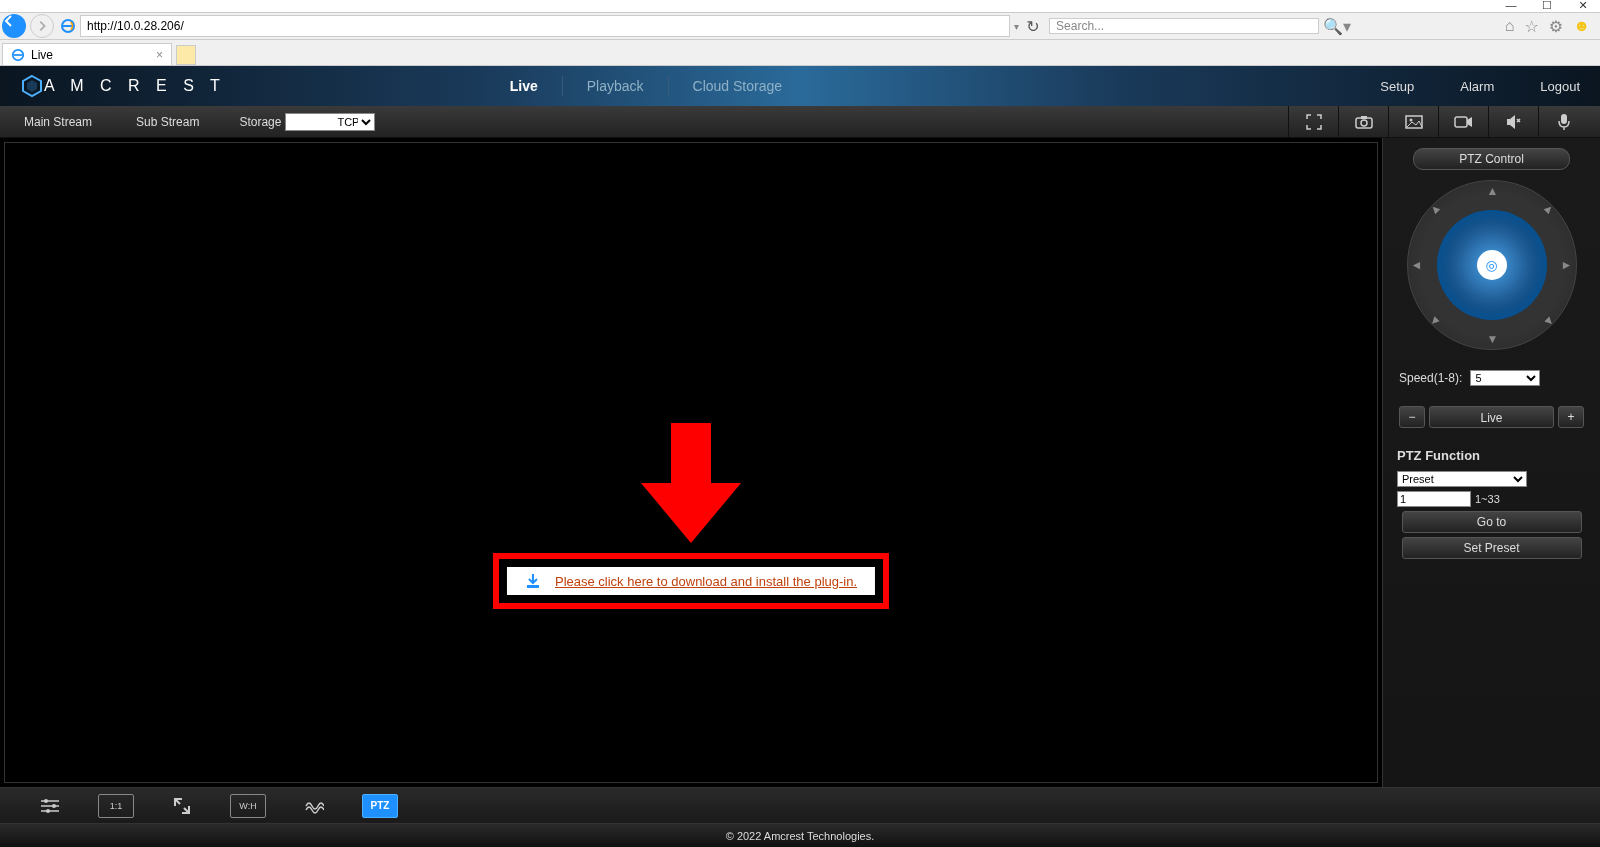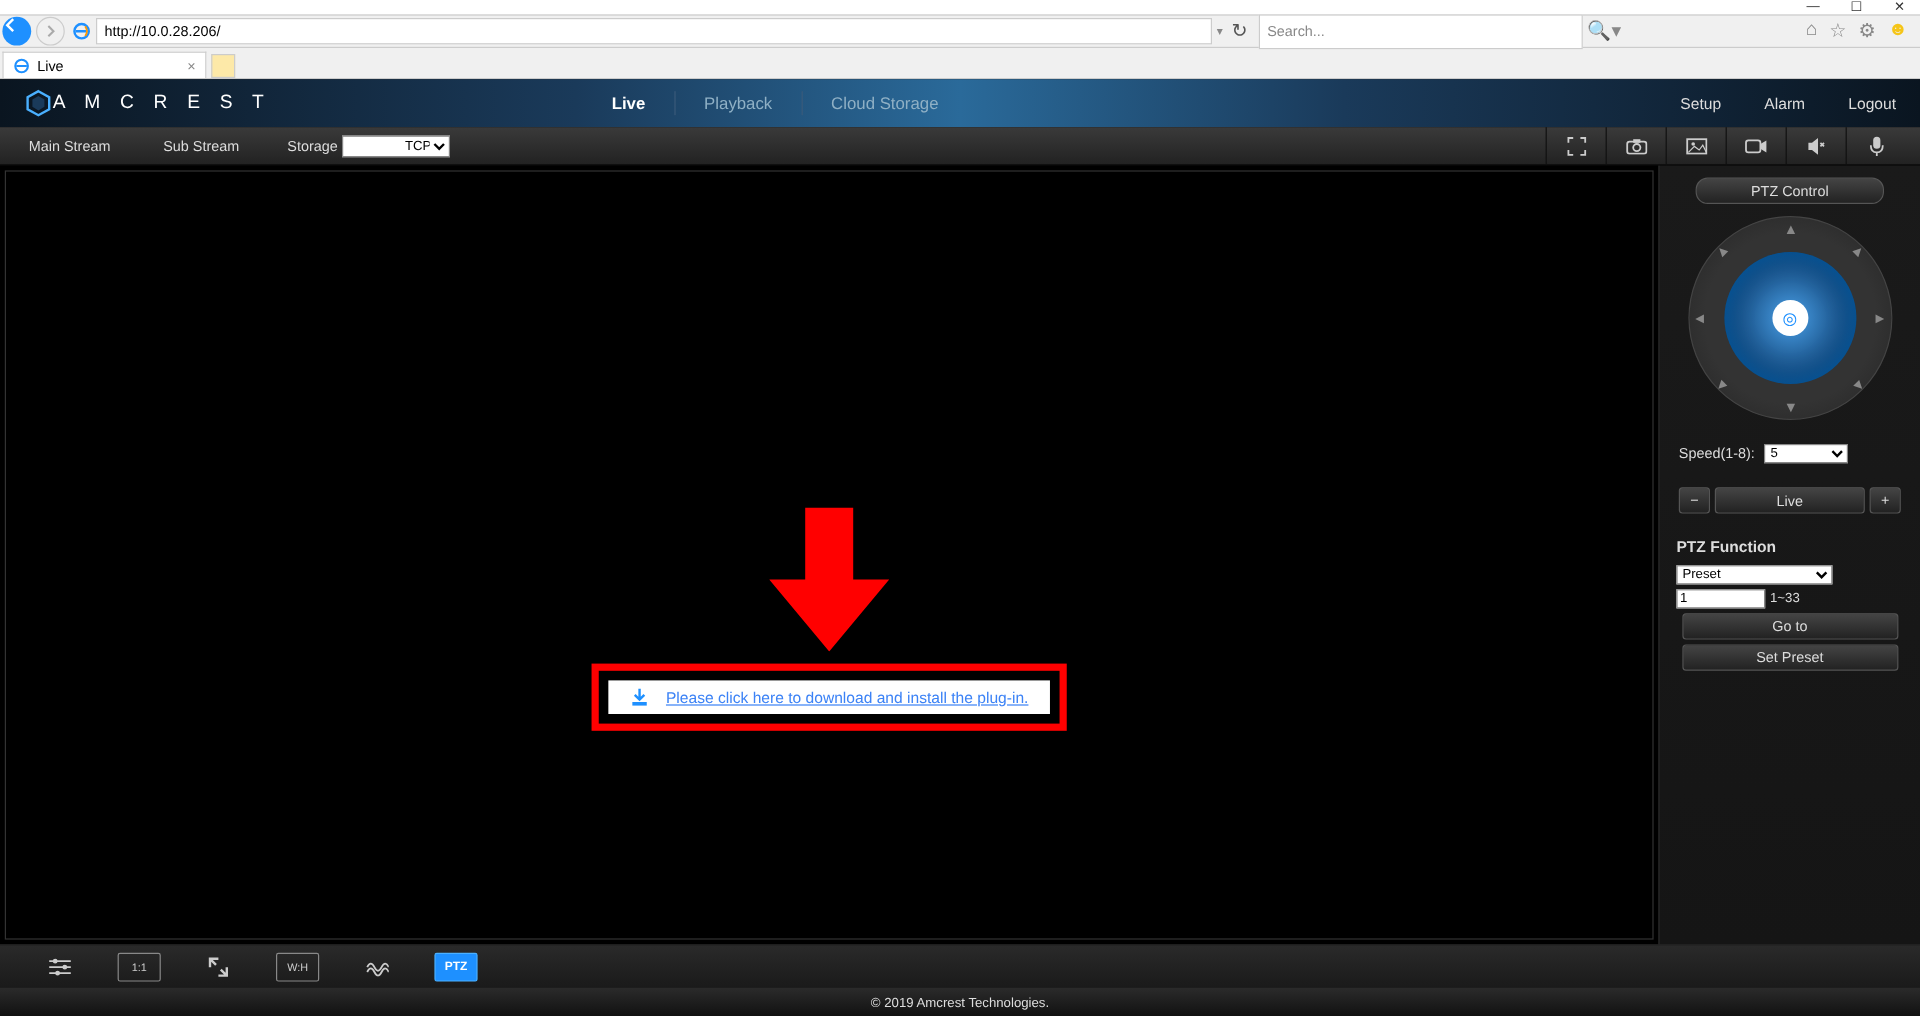--- a/index.html
+++ b/index.html
@@ -8,55 +8,55 @@
 
 .browser-top { height: 12px; background: #fff; display:flex; justify-content:flex-end; align-items:flex-start; padding-right:8px; gap:18px;}
 .browser-top .winbtn { width: 18px; height:10px; display:flex; align-items:center; justify-content:center; color:#333; font-size:11px;}
 .addr-bar { height: 28px; background: #f0f0f0; display: flex; align-items: center; border-top:1px solid #ccc; border-bottom:1px solid #ccc;}
 .nav-back { background: #1e90ff; border-radius: 50%; width:24px; height:24px; margin:2px; color:#fff; }
 .nav-fwd { width:24px; height:24px; margin:2px; border:1px solid #ccc; border-radius:50%; color:#aaa; display:flex; align-items:center; justify-content:center;}
 .ie-icon { margin: 0 4px; }
 .url-input { flex: 0 0 930px; height: 22px; border: 1px solid #ccc; background:#fff; padding: 0 6px; font-size: 12px; display:flex; align-items:center; }
 .addr-right { display:flex; align-items:center; gap:4px; margin-left:4px; }
 .refresh-btn { width:20px; text-align:center; color:#555; }
-.search-box { width: 270px; height:29px; border:1px solid #ccc; background:#fff; margin-left:6px; padding:0 6px; font-size:12px; color:#888; display:flex; align-items:center;}
+.search-box { width: 270px; height:16px; border:1px solid #ccc; background:#fff; margin-left:6px; padding:0 6px; font-size:12px; color:#888; display:flex; align-items:center;}
 .browser-icons { margin-left:auto; margin-right:10px; display:flex; gap:10px; color:#888; }
 .tab-bar { height: 26px; background:#f0f0f0; border-bottom:1px solid #ccc; display:flex; align-items:flex-end; padding-left:2px;}
 .tab { height:22px; background:#fff; border:1px solid #ccc; border-bottom:none; padding:2px 8px; display:flex; align-items:center; gap:6px; font-size:12px; min-width:170px;}
 .tab .close-x { margin-left:auto; color:#888; }
 .newtab { width:20px; height:20px; border:1px solid #ccc; margin-left:4px; background:#fde9a8; }
 
 
 .app { background: #000; height: calc(847px - 12px - 28px - 26px); display:flex; flex-direction:column; }
 .app-header { height: 40px; background: linear-gradient(90deg, #0a1520 0%, #1a3a5a 30%, #2a6a9a 50%, #1a3a5a 70%, #0a1520 100%); display:flex; align-items:center; padding:0 20px; color:#fff; }
 .logo { display:flex; align-items:center; letter-spacing:6px; font-size:16px; font-weight:300; }
 .logo-hex { width:24px; height:24px; }
 .nav-tabs { margin-left: 260px; display:flex; gap:0; }
 .nav-tab { padding: 0 24px; font-size:14px; color:#8fb0c5; border-right:1px solid #3a5a7a; height:20px; line-height:20px; }
 .nav-tab.active { color:#fff; font-weight:bold; }
 .nav-tab:last-child { border-right:none; }
-.header-right { margin-left:auto; display:flex; gap:36px; font-size:13px; color:#ddd; }
+.header-right { margin-left:auto; display:flex; gap:46px; font-size:13px; color:#ddd; }
 
 
 .sub-toolbar { height: 32px; background: linear-gradient(#3a3a3a,#222); display:flex; align-items:center; padding: 0 12px; color:#ddd; font-size:12px; border-bottom:1px solid #111;}
 .stream-btn { padding: 4px 12px; margin-right: 20px; }
 .proto-label { margin-left: 8px; margin-right:4px; }
 .proto-select { width: 90px; height:18px; background:#fff; color:#000; font-size:11px; border:1px solid #888;padding-left:47px;}
 .tool-icons { margin-left:auto; display:flex; }
 .tool-icon { width: 50px; height:32px; display:flex; align-items:center; justify-content:center; border-left:1px solid #111; color:#ccc; }
 
 
 .main-area { flex:1; display:flex; background:#000; }
 .video-area { flex:1; background:#000; position:relative; margin:4px; border:1px solid #333; }
 
 
 .red-arrow { position:absolute; left:50%; top:280px; transform:translateX(-50%);}
 .download-wrap { position:absolute; left:50%; top:410px; transform:translateX(-50%); border:6px solid #f00; padding:8px; }
 .download-btn { background:#fff; padding:6px 18px; display:flex; align-items:center; gap:14px; font-size:13px; }
-.download-btn a { color:#3b82f6; text-decoration:underline; }
+.download-btn a { color:#c2410c; text-decoration:underline; }
 .dl-icon { color:#1e90ff; font-size:16px; }
 
 
 .right-panel { width: 218px; background: linear-gradient(#1a1a1a,#151515); border-left:1px solid #333; padding:10px; color:#ddd; font-size:12px;}
 .ptz-title { background:linear-gradient(#444,#222); border:1px solid #555; border-radius:10px; text-align:center; padding:3px; font-size:12px; margin:0 20px 10px;}
 .ptz-dial { width:170px; height:170px; margin:10px auto; position:relative; }
 .dial-outer { position:absolute; inset:0; border-radius:50%; background: radial-gradient(circle, #333 60%, #222 100%); border:1px solid #444;}
 .dial-inner { position:absolute; left:30px; top:30px; width:110px; height:110px; border-radius:50%; background: radial-gradient(circle, #4aa0e8 0%, #0a3a6a 70%, #052035 100%); box-shadow: inset 0 0 20px rgba(0,150,255,0.5);}
 .dial-center { position:absolute; left:70px; top:70px; width:30px; height:30px; border-radius:50%; background:#fff; display:flex; align-items:center; justify-content:center; color:#1e90ff; font-size:14px;}
 .dial-arrow { position:absolute; color:#888; font-size:12px; }
@@ -279,14 +279,14 @@
     <div class="bottom-icon label">W:H</div>
     <div class="bottom-icon">
         <svg width="20" height="16" viewBox="0 0 20 16">
           <path d="M2 8 Q5 2 8 8 T14 8 T20 8" stroke="#ccc" stroke-width="1.5" fill="none"></path>
           <path d="M2 12 Q5 6 8 12 T14 12 T20 12" stroke="#ccc" stroke-width="1.5" fill="none"></path>
         </svg>
       </div>
     <div class="bottom-icon ptz">PTZ</div>
   </div>
 
-  <div class="footer">© 2019 Amcrest Technologies.</div>
+  <div class="footer">© 2022 Amcrest Technologies.</div>
 </div>
 
 </body></html>

